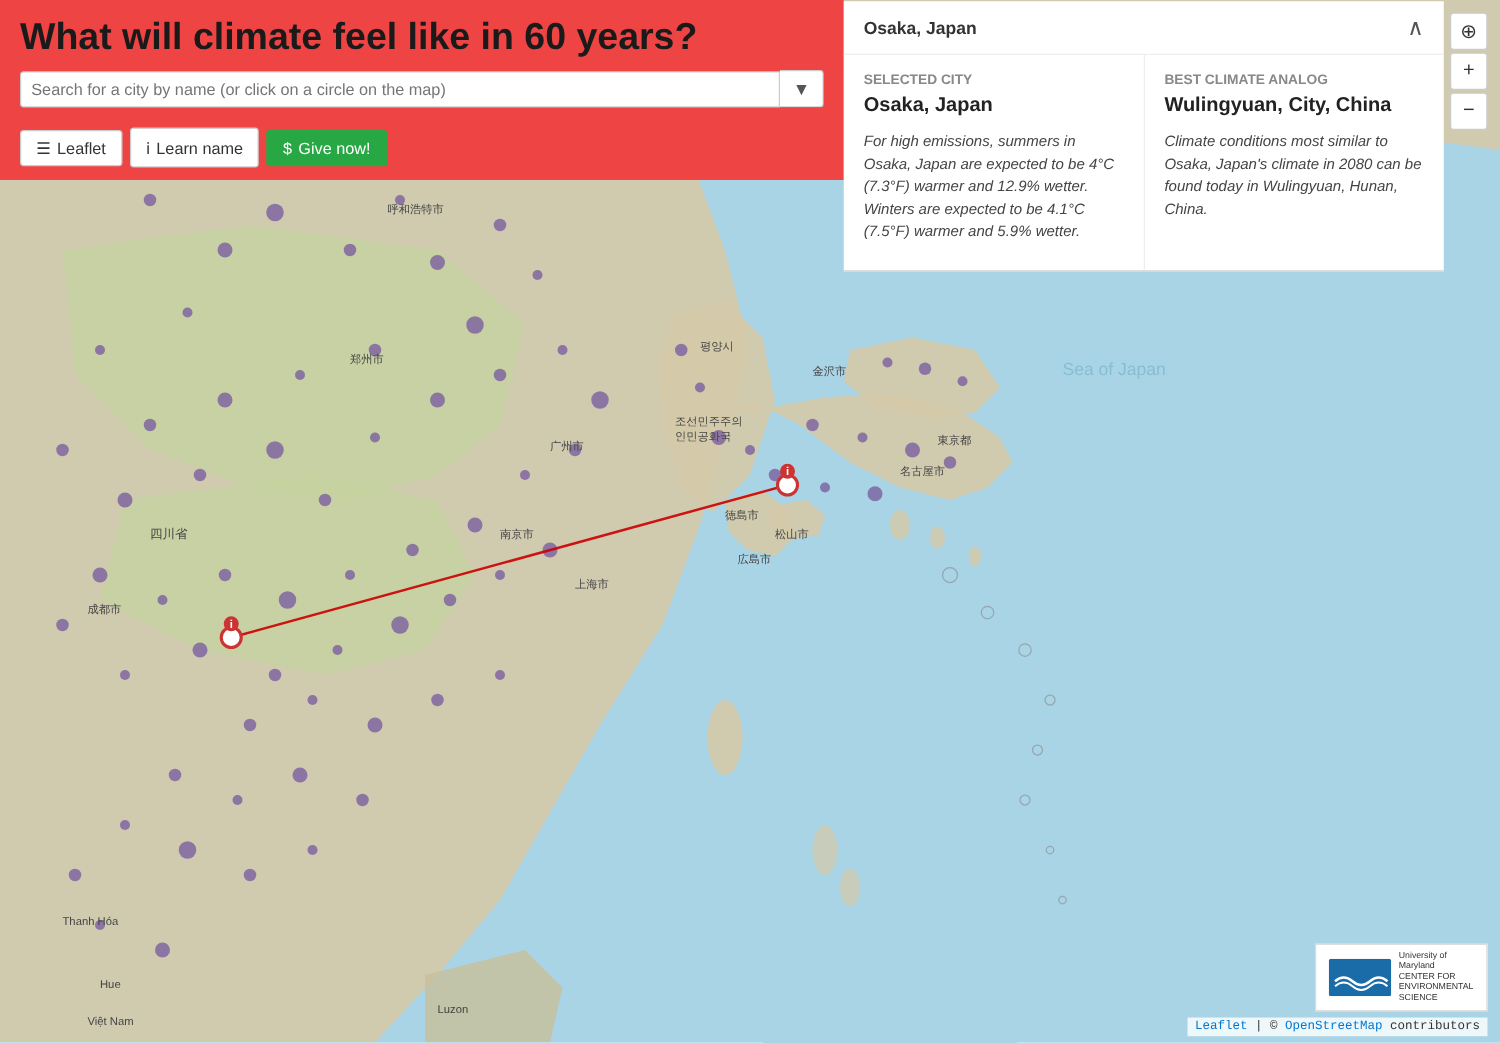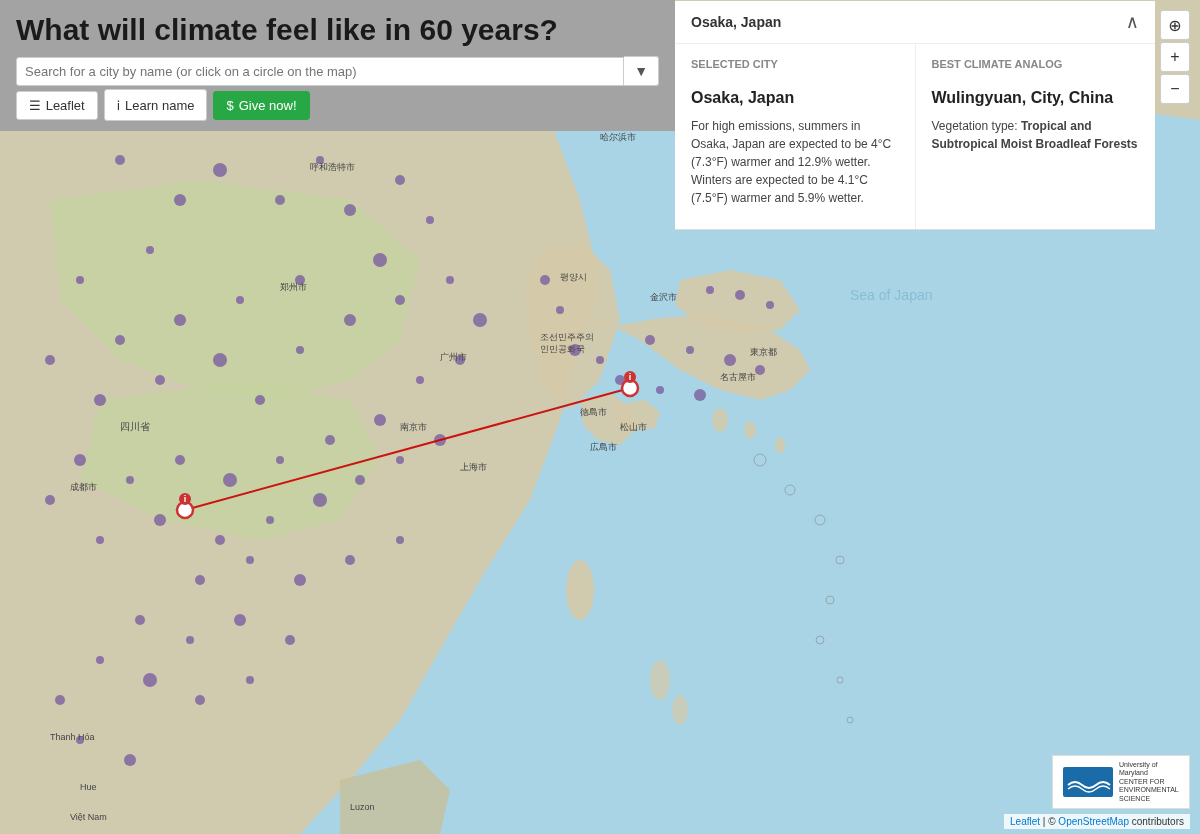--- a/index.html
+++ b/index.html
@@ -19,38 +19,38 @@
       position: absolute;
       top: 0; left: 0;
       width: 100%; height: 100%;
     }
 
     
     #top-bar {
       position: absolute;
       top: 0; left: 0;
       width: 675px;
-      background: #a3a3a3;
+      background: #ef4444;
       padding: 12px 16px 10px 16px;
       z-index: 10;
     }
 
     #page-title {
       font-size: 30px;
       font-weight: 700;
       color: #1a1a1a;
       line-height: 1.2;
       margin-bottom: 8px;
     }
 
     #search-row {
       display: flex;
       align-items: center;
       gap: 0;
-      margin-bottom: 3px;
+      margin-bottom: 16px;
     }
 
     #search-input-wrapper {
       flex: 1;
       display: flex;
       align-items: center;
       border: 1px solid #ccc;
       border-radius: 3px 0 0 3px;
       background: white;
       padding: 6px 8px;
@@ -156,35 +156,36 @@
 
     .panel-section:last-child {
       border-right: none;
     }
 
     .panel-section-label {
       font-size: 11px;
       font-weight: 700;
       color: #888;
       text-transform: uppercase;
-      margin-bottom: 19px;
+      margin-bottom: 6px;
     }
 
     .panel-section-city {
       font-size: 16px;
       font-weight: 700;
       color: #222;
       margin-bottom: 10px;
     }
 
     .panel-section-text {
       font-size: 12px;
       color: #444;
       line-height: 1.5;
       margin-bottom: 8px;
+      font-style: italic;
     }
 
     .panel-section-text strong {
       font-weight: 700;
     }
 
     
     #map-controls {
       position: absolute;
       top: 10px;
@@ -212,20 +213,21 @@
     
     #attribution {
       position: absolute;
       bottom: 5px;
       right: 10px;
       font-size: 10px;
       color: #333;
       z-index: 10;
       background: rgba(255,255,255,0.7);
       padding: 2px 5px;
+      font-family: Liberation Mono, monospace;
     }
 
     #attribution a {
       color: #0078d4;
       text-decoration: none;
     }
 
     
     #logo-area {
       position: absolute;
@@ -439,24 +441,21 @@
 
     <div class="panel-section">
       <div class="panel-section-label">Selected City</div>
       <div class="panel-section-city">Osaka, Japan</div>
       <div class="panel-section-text">For high emissions, summers in Osaka, Japan are expected to be 4°C (7.3°F) warmer and 12.9% wetter. Winters are expected to be 4.1°C (7.5°F) warmer and 5.9% wetter.</div>
     </div>
 
     <div class="panel-section">
       <div class="panel-section-label">Best Climate Analog</div>
       <div class="panel-section-city">Wulingyuan, City, China</div>
-      <div class="panel-section-text">
-        <span>Vegetation type:</span>
-        <strong>Tropical and Subtropical Moist Broadleaf Forests</strong>
-      </div>
+      <div class="panel-section-text">Climate conditions most similar to Osaka, Japan's climate in 2080 can be found today in Wulingyuan, Hunan, China.</div>
     </div>
   </div>
 </div>
 
 <div id="map-controls">
   <button class="map-ctrl-btn" title="Locate">
     <span>⊕</span>
   </button>
   <button class="map-ctrl-btn">
     <span>+</span>

